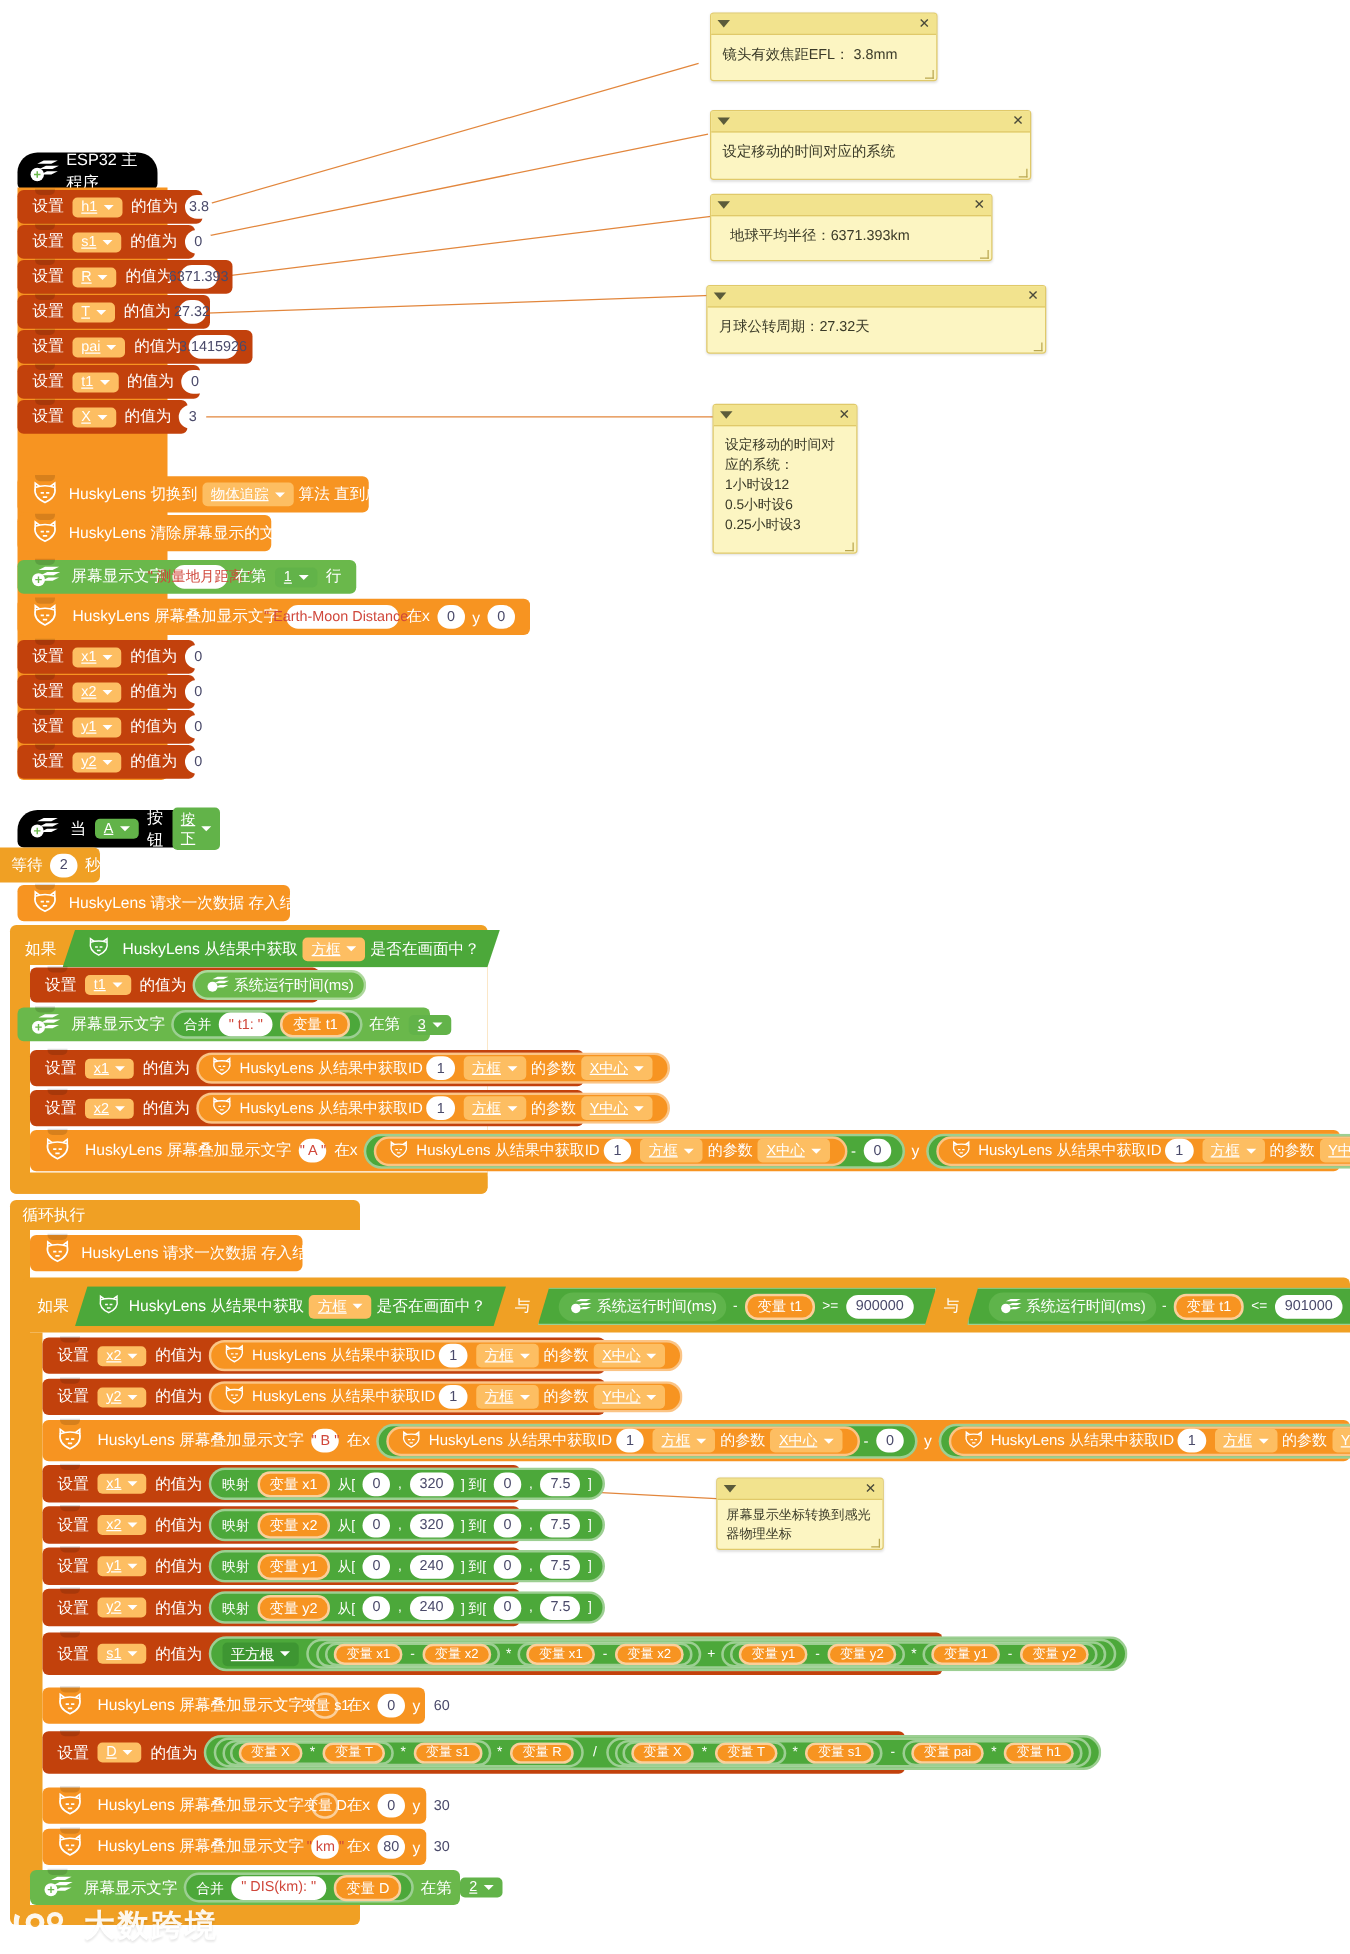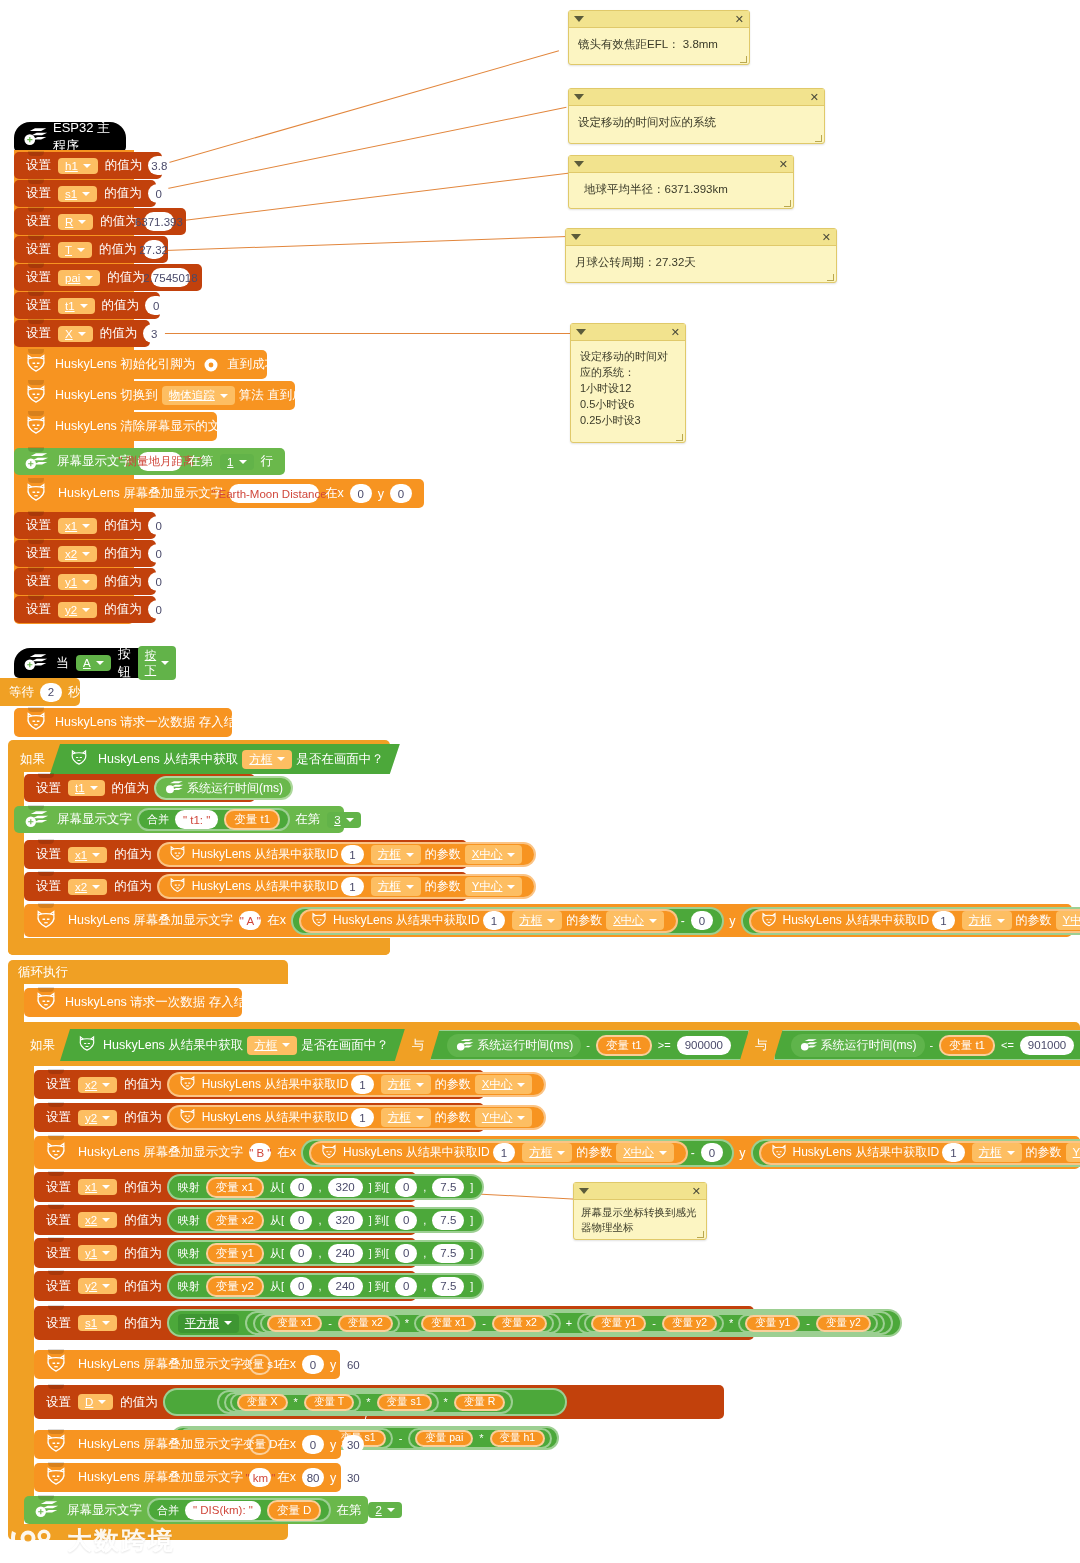--- a/index.html
+++ b/index.html
@@ -206,58 +206,37 @@
     <span class="lbl">设置</span>
     <span class="dd light">T</span>
     <span class="lbl">的值为</span>
     <span class="oval">27.32</span>
   </div>
   <div class="stack c-var" style="position:absolute;left:14px;top:264px;width:188px;">
     <span class="notch"></span>
     <span class="lbl">设置</span>
     <span class="dd light">pai</span>
     <span class="lbl">的值为</span>
-    <span class="oval">2.7545018</span>
+    <span class="oval">3.1415926</span>
   </div>
   <div class="stack c-var" style="position:absolute;left:14px;top:292px;width:146px;">
     <span class="notch"></span>
     <span class="lbl">设置</span>
     <span class="dd light">t1</span>
     <span class="lbl">的值为</span>
     <span class="oval">0</span>
   </div>
   <div class="stack c-var" style="position:absolute;left:14px;top:320px;width:136px;">
     <span class="notch"></span>
     <span class="lbl">设置</span>
     <span class="dd light">X</span>
     <span class="lbl">的值为</span>
     <span class="oval">3</span>
   </div>
 
-  <div class="stack c-husky" style="position:absolute;left:14px;top:350px;width:253px;height:29px;">
-    <span class="notch"></span>
-    <svg class="hicon" viewBox="0 0 30 30">
-      <g fill="none" stroke="#fff" stroke-width="1.5">
-        <path d="M6 8 L6 4 L10 7 M24 8 L24 4 L20 7"></path>
-        <path d="M6 8 q9 -3 18 0 q2 9 -9 14 q-11 -5 -9 -14 Z"></path>
-        <path d="M11 13 h3 M16 13 h3"></path>
-          <path d="M13 17 h4"></path>
-      </g>
-    </svg>
-    <span>HuskyLens 初始化引脚为</span>
-    <span style="margin:0 6px;display:inline-flex;">
-      <svg width="20" height="20" viewBox="0 0 20 20">
-          <g fill="#fff">
-        <circle cx="10" cy="10" r="6.5"></circle>
-            <circle cx="10" cy="10" r="2.4" fill="#F79421"></circle>
-      </g>
-        </svg>
-    </span>
-    <span>直到成功</span>
-  </div>
 
   <div class="stack c-husky" style="position:absolute;left:14px;top:381px;width:281px;height:29px;">
     <span class="notch"></span>
     <svg class="hicon" viewBox="0 0 30 30">
       <g fill="none" stroke="#fff" stroke-width="1.5">
         <path d="M6 8 L6 4 L10 7 M24 8 L24 4 L20 7"></path>
         <path d="M6 8 q9 -3 18 0 q2 9 -9 14 q-11 -5 -9 -14 Z"></path>
         <path d="M11 13 h3 M16 13 h3"></path>
           <path d="M13 17 h4"></path>
       </g>
@@ -861,21 +840,21 @@
     <span class="oval">0</span>
     <span class="lbl">y</span>
     <span class="oval">60</span>
   </div>
 
   <div class="stack c-var" style="position:absolute;left:34px;top:1385px;width:690px;height:34px;">
     <span class="notch"></span>
     <span class="lbl">设置</span>
     <span class="dd light">D</span>
     <span class="lbl">的值为</span>
-    <span class="rnd" style="height:28px;padding:0 4px;flex-direction:column;">
+    <span class="rnd" style="height:28px;padding:0 4px;">
       <span class="rnd" style="height:24px;padding:0 3px;">
         <span class="rnd" style="height:21px;padding:0 2px;">
           <span class="rnd" style="height:19px;padding:0 2px;">
             <span class="oval varo" style="height:17px;font-size:10.5px;">变量 X</span>
             <span class="lbl tiny">*</span>
             <span class="oval varo" style="height:17px;font-size:10.5px;">变量 T</span>
           </span>
           <span class="lbl tiny">*</span>
           <span class="oval varo" style="height:17px;font-size:10.5px;">变量 s1</span>
         </span>

